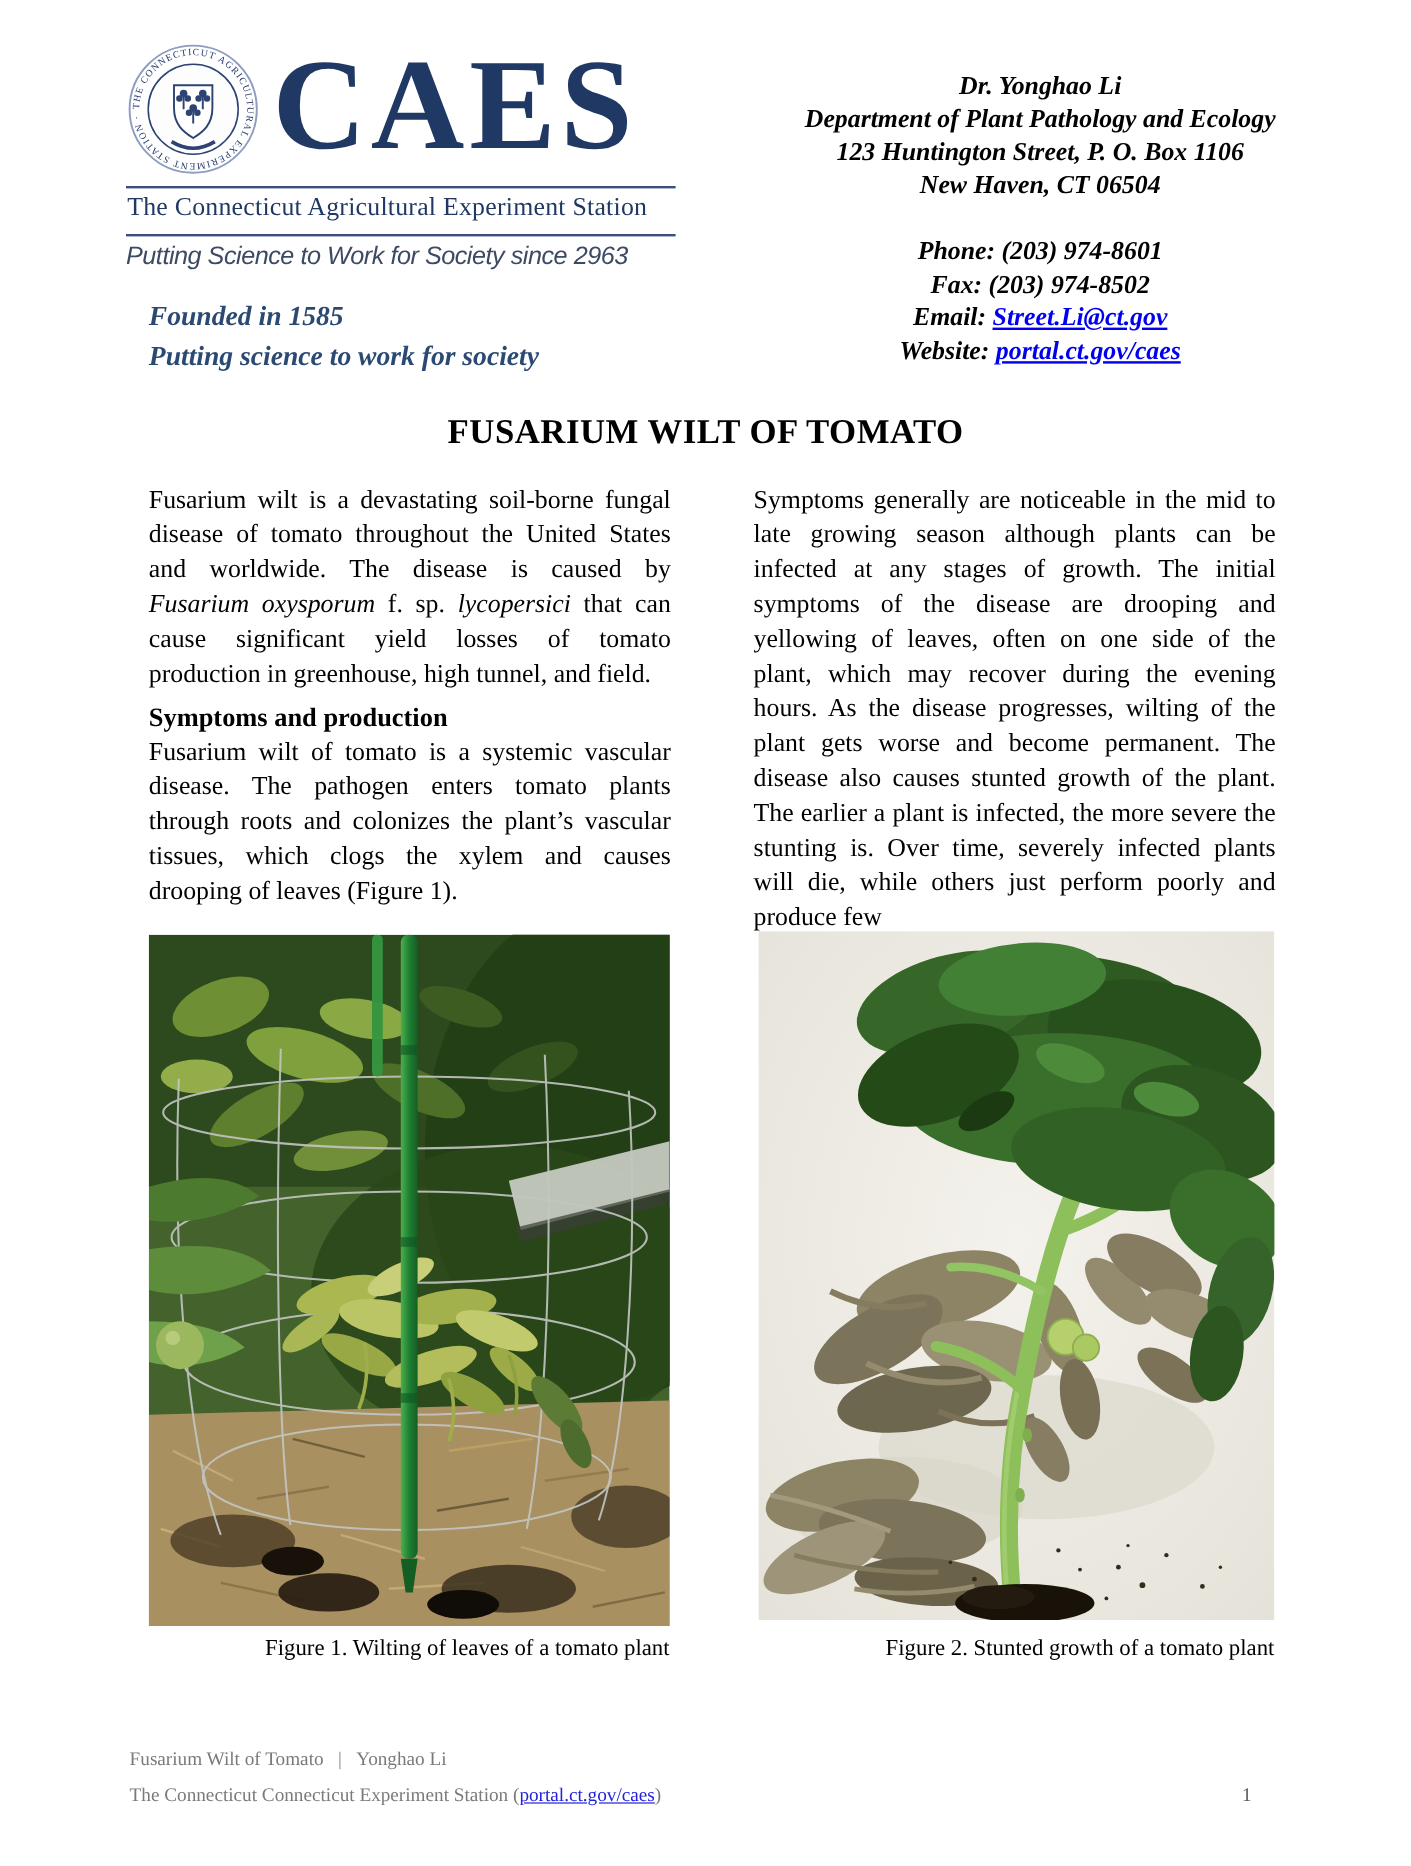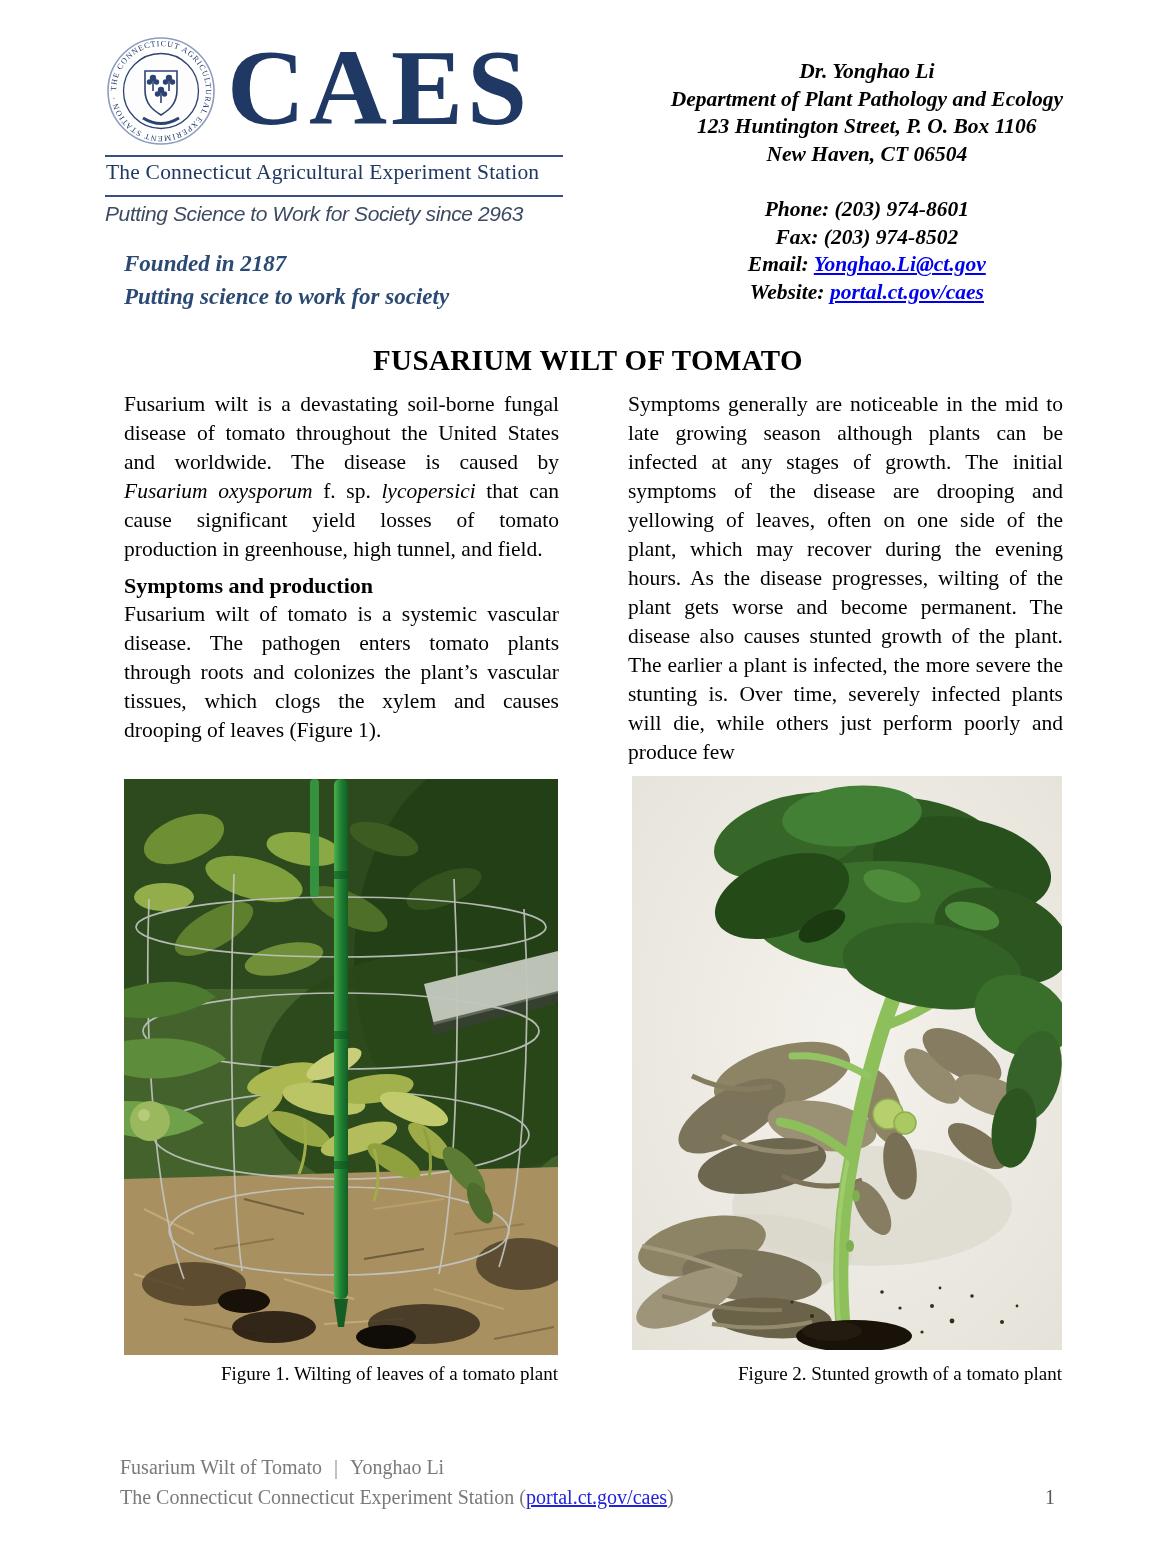--- a/index.html
+++ b/index.html
@@ -38,40 +38,40 @@
     position:absolute; left:124px; top:247px;
     color:#2b4a73; font-style:italic; font-weight:700; font-size:23px; line-height:33px;
   }
   
   .doc-title {
     position:absolute; left:0; top:344px; width:1176px; text-align:center;
     font-weight:700; font-size:29px; letter-spacing:0.4px; color:#000;
   }
   
   .columns {
-    position:absolute; left:124px; top:390px; width:939px;
+    position:absolute; left:124px; top:402px; width:939px;
     display:flex; gap:69px;
   }
   .col { width:435px; font-size:21.5px; line-height:29px; text-align:justify; color:#000; }
   .col p { margin:0; }
   .col h3 { font-size:22px; font-weight:700; margin:7px 0 0 0; text-align:left; }
   .italic { font-style:italic; }
   
   .figure1 { position:absolute; left:124px; top:779px; width:434px; height:576px; }
   .figure2 { position:absolute; left:632px; top:776px; width:430px; height:574px; }
   .figure1 svg, .figure2 svg { width:100%; height:100%; display:block; }
   .caption {
     position:absolute; top:1363px; font-size:19px; color:#000; text-align:right;
   }
   .caption.c1 { left:124px; width:434px; }
   .caption.c2 { left:632px; width:430px; }
   
   .footer {
-    position:absolute; left:120px; top:1452px; width:939px;
-    color:#7a7a7a; font-size:20px; line-height:30px;
+    position:absolute; left:108px; top:1452px; width:939px;
+    color:#7a7a7a; font-size:16px; line-height:30px;
   }
   .footer .sep { padding:0 12px; color:#8a8a8a; }
   .footer a.doc-link { color:#2222dd; }
   .page-number { position:absolute; right:4px; top:30px; color:#595959; }
 </style>
 </head>
 <body>
 
 <div class="page">
 
@@ -112,26 +112,26 @@
   </div>
 
   <div class="contact-block">
     <div>Dr. Yonghao Li</div>
     <div>Department of Plant Pathology and Ecology</div>
     <div>123 Huntington Street, P. O. Box 1106</div>
     <div>New Haven, CT 06504</div>
     <div class="spacer"></div>
     <div><span>Phone: </span><span>(203) 974-8601</span></div>
     <div><span>Fax: </span><span>(203) 974-8502</span></div>
-    <div><span>Email: </span><a class="doc-link" href="#">Yonghao.Li@ct.gov</a></div>
+    <div><span>Email: </span><a class="doc-link" href="#">Street.Li@ct.gov</a></div>
     <div><span>Website: </span><a class="doc-link" href="#">portal.ct.gov/caes</a></div>
   </div>
 
   <div class="founded-block">
-    <div>Founded in 2187</div>
+    <div>Founded in 1585</div>
     <div>Putting science to work for society</div>
   </div>
 
   <div class="doc-title">FUSARIUM WILT OF TOMATO</div>
 
   <div class="columns">
     <div class="col">
       <p><span>Fusarium wilt is a devastating soil-borne fungal disease of tomato throughout the United States and worldwide. The disease is caused by </span><span class="italic">Fusarium oxysporum</span><span> f. sp. </span><span class="italic">lycopersici</span><span> that can cause significant yield losses of tomato production in greenhouse, high tunnel, and field.</span></p>
       <h3>Symptoms and production</h3>
       <p>Fusarium wilt of tomato is a systemic vascular disease. The pathogen enters tomato plants through roots and colonizes the plant’s vascular tissues, which clogs the xylem and causes drooping of leaves (Figure 1).</p>

